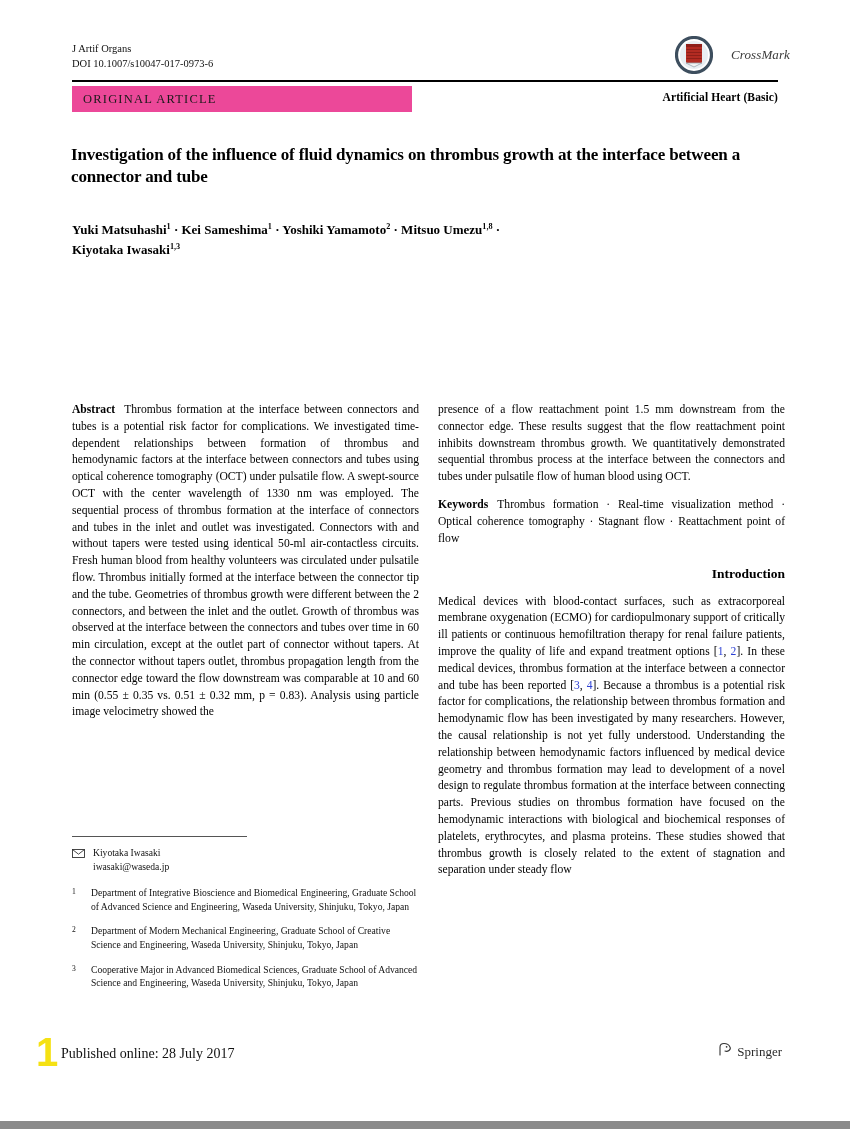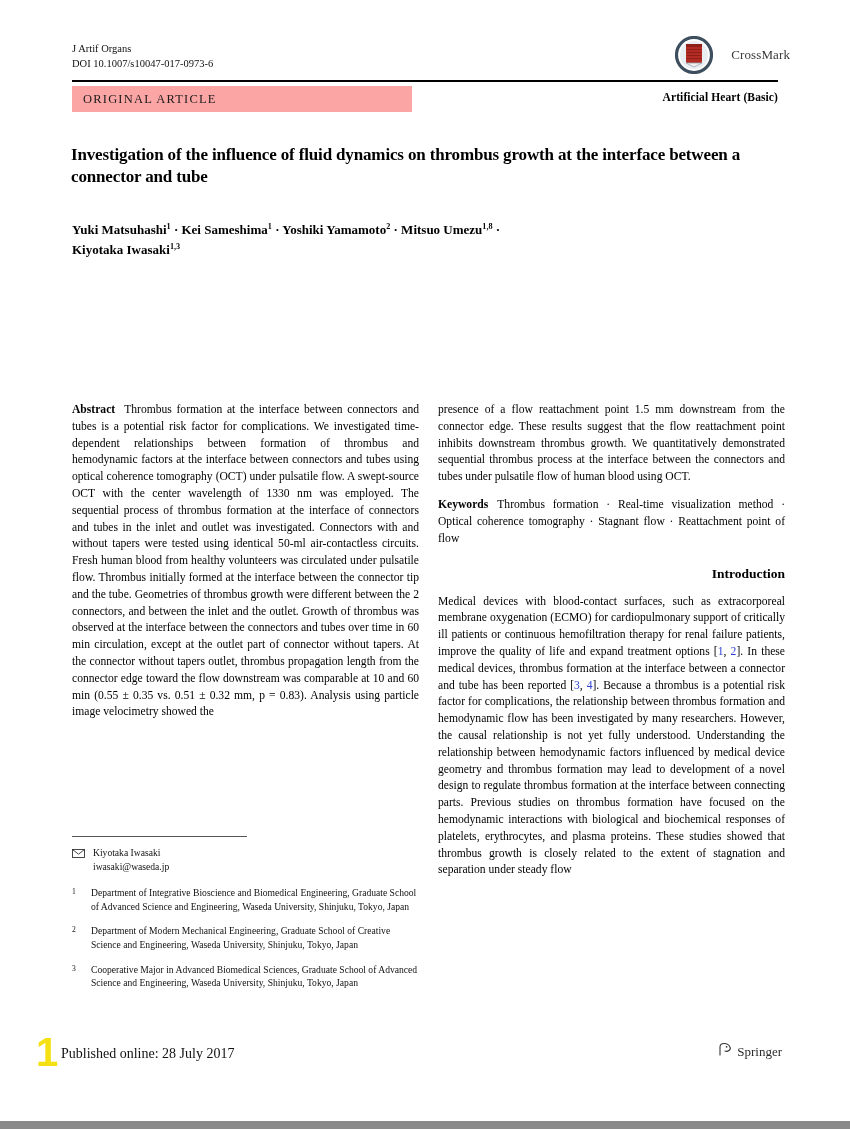--- a/index.html
+++ b/index.html
@@ -31,20 +31,21 @@
   .journal-head div { white-space: nowrap; }
 
   
   .crossmark {
     position: absolute;
     right: 60px;
     top: 36px;
     display: flex;
     align-items: center;
     gap: 18px;
+    font-style: italic;
   }
   .crossmark-logo {
     width: 38px;
     height: 38px;
     position: relative;
   }
   .crossmark-label {
     font-size: 13px;
     color: #3a3a3a;
     font-family: "Liberation Serif", serif;
@@ -59,21 +60,21 @@
     width: 706px;
     height: 1.6px;
     background: #000;
   }
   .article-type {
     position: absolute;
     left: 72px;
     top: 86px;
     width: 340px;
     height: 26px;
-    background: #fca5a5;
+    background: #ec4899;
     display: flex;
     align-items: center;
   }
   .article-type span {
     padding-left: 11px;
     font-size: 12.5px;
     letter-spacing: 1.2px;
     color: #1a1a1a;
   }
   .section-label {

